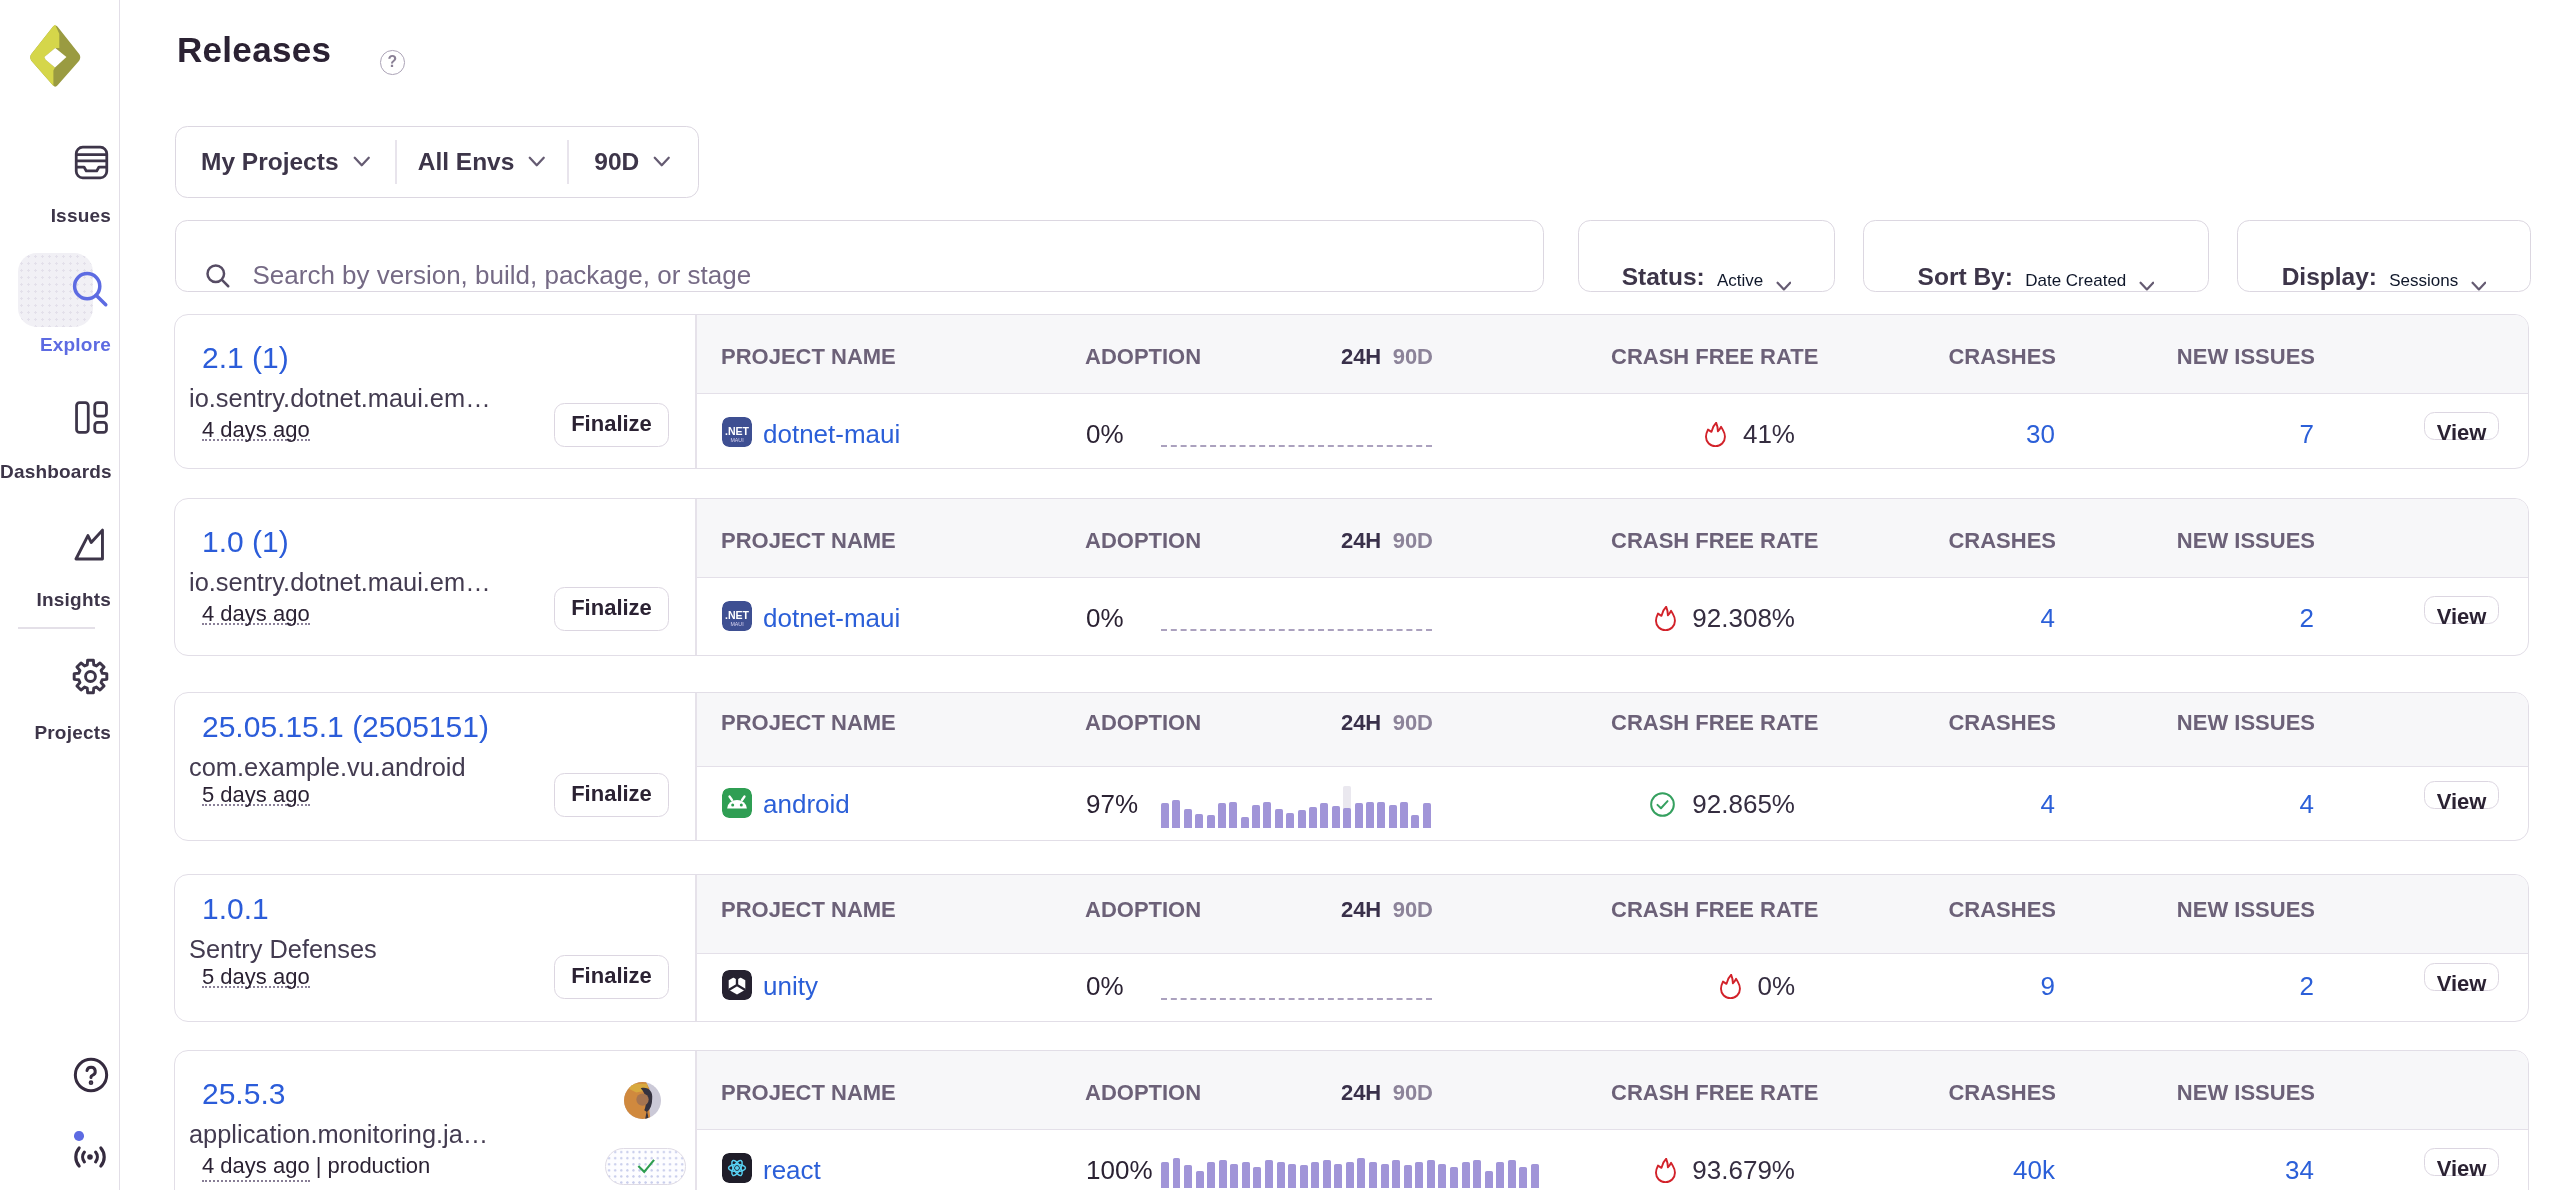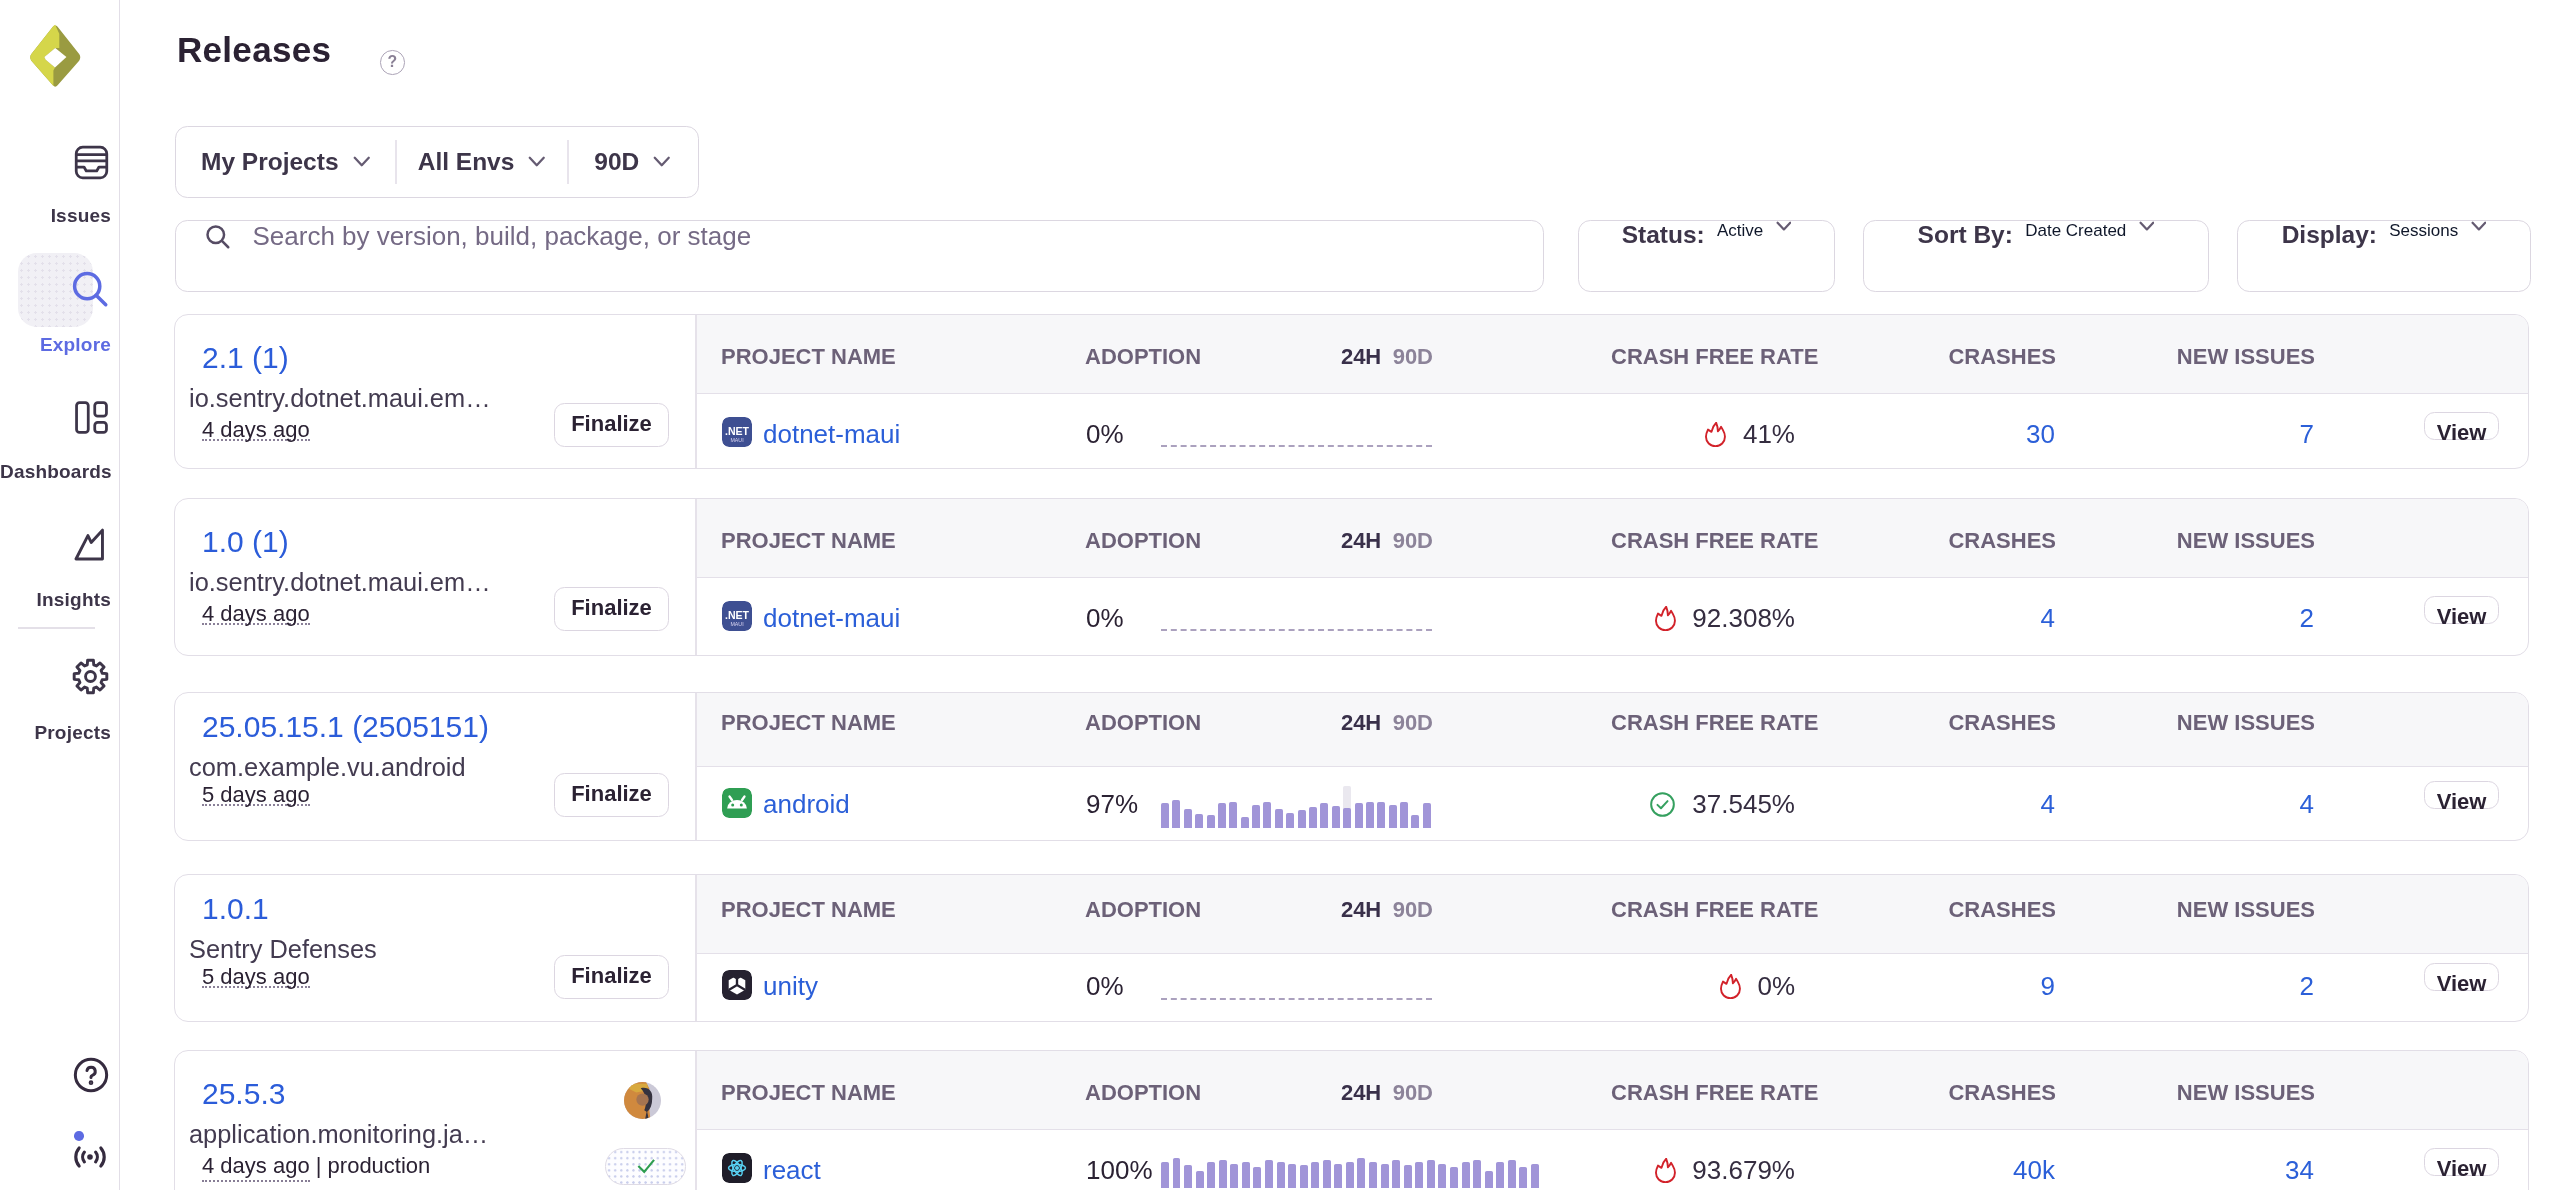--- a/index.html
+++ b/index.html
@@ -6,21 +6,21 @@
 body{font-family:"Liberation Sans",sans-serif;width:2576px;height:1191px;overflow:hidden;position:relative}
 .sidebar{position:absolute;left:0;top:0;width:120px;height:1191px;background:#fff;border-right:1.8px solid #E2DEE7}
 .snav{position:absolute;left:0;width:111px;text-align:right}
 .slabel{font-size:19px;font-weight:700;color:#3D3549;letter-spacing:0.2px}
 .slabel.act{color:#5D6BE2}
 h1{position:absolute;left:177px;top:30px;font-size:35px;font-weight:700;color:#2B2233;letter-spacing:0.3px}
 .qmark{position:absolute;left:380px;top:50px;width:24.5px;height:24.5px;border:1.8px solid #ACA4B7;border-radius:50%;color:#8A8095;font-size:15.8px;font-weight:700;text-align:center;line-height:21px}
 .filterbar{position:absolute;left:175px;top:126px;width:524px;height:72px;border:1.8px solid #DCD7E1;border-radius:12.3px;background:#fff;display:flex;align-items:center}
 .fseg{display:flex;align-items:center;justify-content:center;font-size:24.5px;font-weight:700;color:#3D3549;gap:14px}
 .fsep{width:1.8px;height:44px;background:#E8E4EC}
-.inputbox{position:absolute;border:1.8px solid #DCD7E1;border-radius:12.3px;background:#fff;height:72px;top:220px;display:flex;align-items:flex-start}
+.inputbox{position:absolute;border:1.8px solid #DCD7E1;border-radius:12.3px;background:#fff;height:72px;top:220px;display:flex;align-items:flex-end}
 .ddl{font-size:24.5px;font-weight:700;color:#3D3549}
 .ddv{font-size:17px;font-weight:400;color:#0f172a}
 .card{position:absolute;left:174px;width:2355px;height:155px;border:1.8px solid #E2DEE7;border-radius:14px;background:#fff;overflow:hidden}
 .chead{position:absolute;left:520px;top:0;right:0;height:79px;background:#F7F7F9;border-bottom:1.8px solid #E4E0E9}
 .cdiv{position:absolute;left:520px;top:0;width:1.8px;bottom:0;background:#E6E2EA}
 .clabel{position:absolute;top:30px;font-size:22px;font-weight:700;color:#6C6178;letter-spacing:0px;line-height:23px}
 .ver{position:absolute;left:27px;top:24.5px;font-size:30px;line-height:35px;color:#2B5CD9}
 .pkg{position:absolute;left:14px;top:69px;font-size:25.4px;line-height:29px;color:#433B50;width:377px;white-space:nowrap;overflow:hidden}
 .dt{position:absolute;left:27px;top:105px;font-size:22px;line-height:19px;color:#2B2233;border-bottom:2.6px dotted #8A8098;padding-bottom:0}
 .btn{position:absolute;background:#fff;border:1.8px solid #DCD6E1;border-radius:10.5px;font-weight:700;color:#2B2233;text-align:center}
@@ -258,21 +258,21 @@
       <i style="left:228px;height:23px"></i>
       <i style="left:239px;height:26px"></i>
       <i style="left:250px;height:12.3px"></i>
       <i style="left:262px;height:24.5px"></i>
     </div>
   <div class="cfr" style="right:733px">
       <svg style="margin-top:-0.9px" width="27" height="27" viewBox="0 0 30 30" fill="none" stroke="#35A05F" stroke-width="2.2">
         <circle cx="15" cy="15" r="12.6"></circle>
         <path d="M9.4 15.4 L13.3 19.2 L20.6 11.3" stroke-linecap="round" stroke-linejoin="round"></path>
       </svg>
-      <span class="pct">37.545%</span>
+      <span class="pct">92.865%</span>
     </div>
   <div class="num" style="left:1664px;width:216px">4</div>
   <div class="num" style="left:1926px;width:213px">4</div>
   <div class="btn view">View</div>
 </div>
 
 <div class="card k4" style="top:874px;height:148px">
   <div class="chead"></div>
     <div class="cdiv"></div>
   <div class="clabel" style="left:546px">PROJECT NAME</div>

